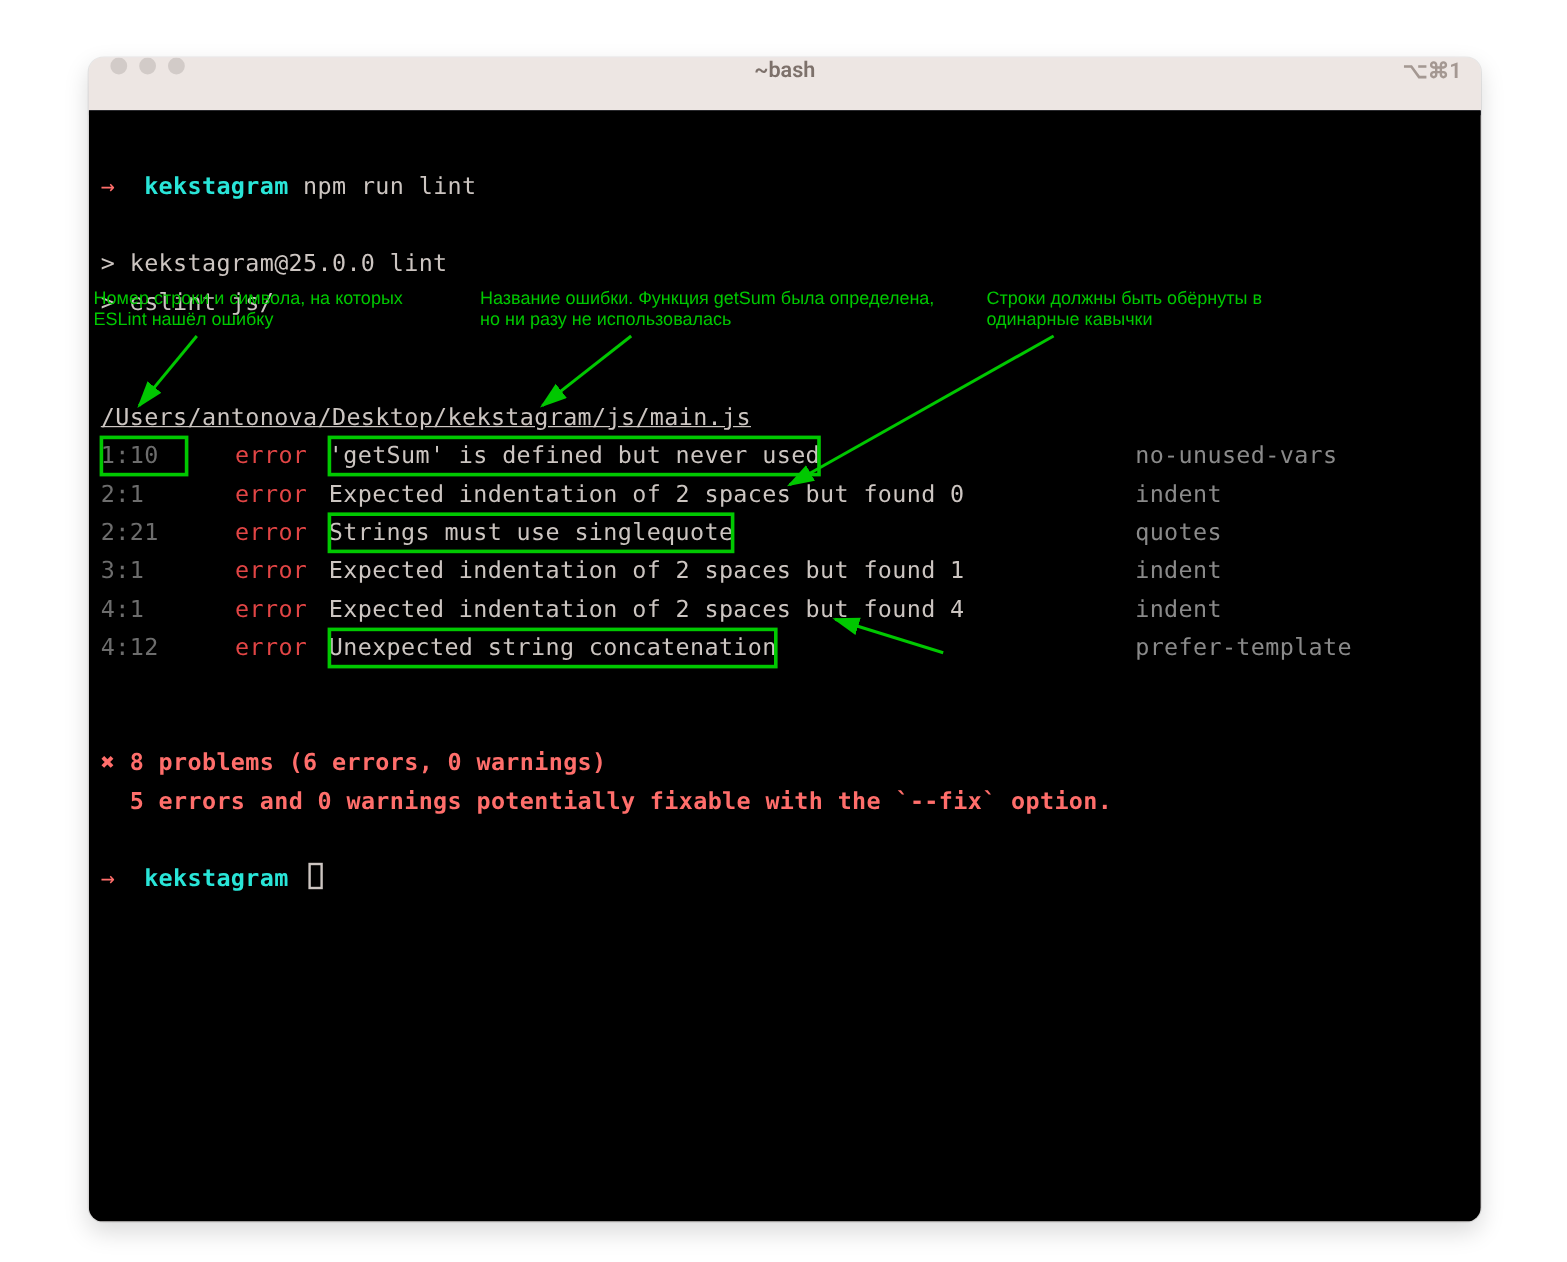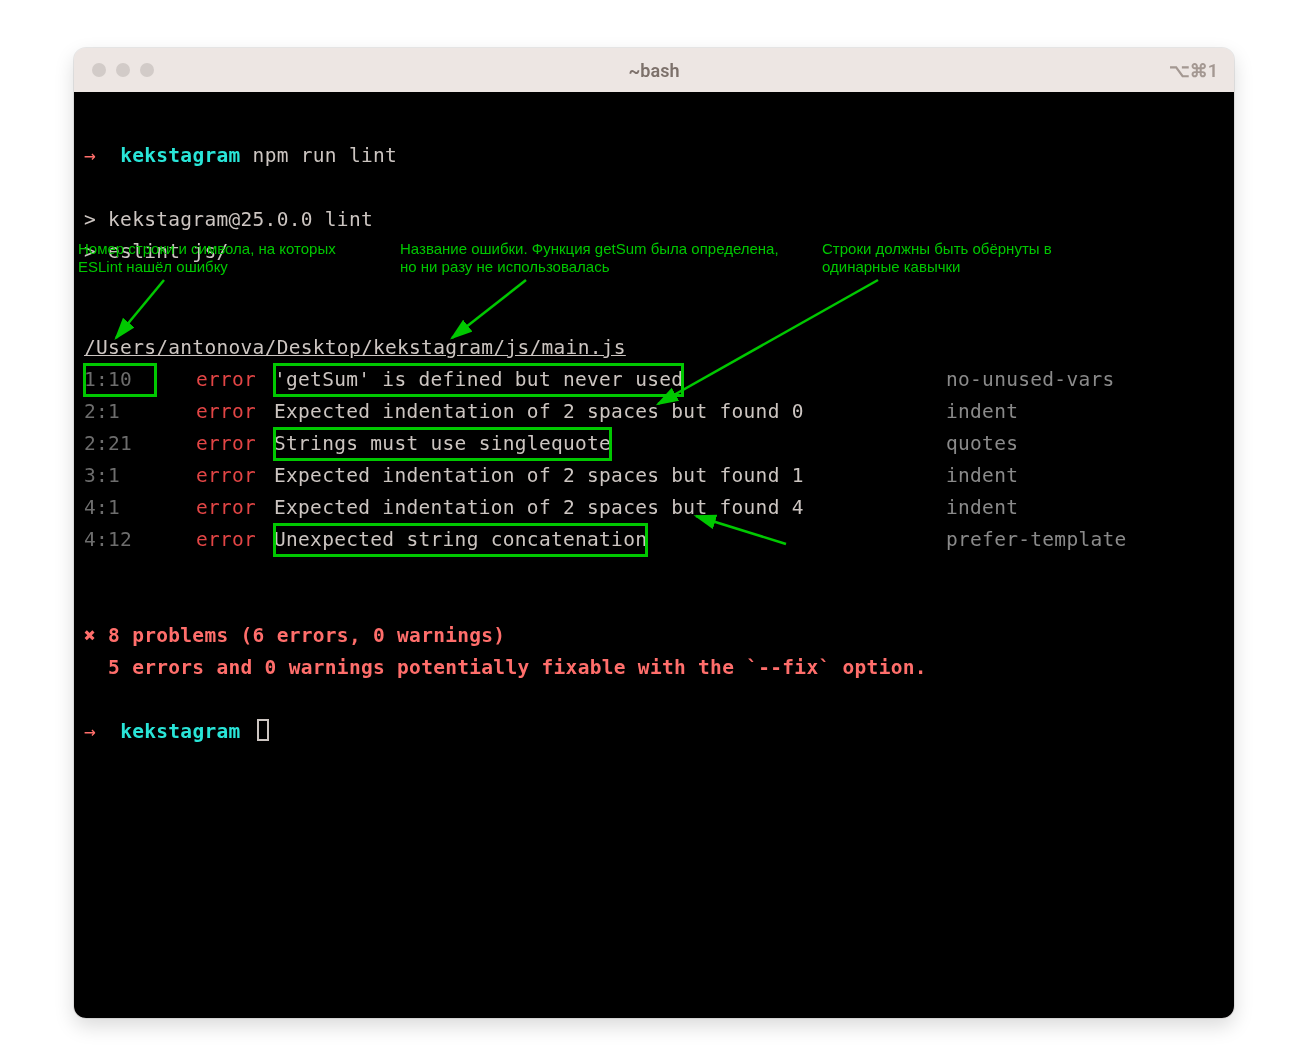--- a/index.html
+++ b/index.html
@@ -7,21 +7,21 @@
     font-family:-apple-system,BlinkMacSystemFont,"Segoe UI",Roboto,sans-serif;
     width:1306px;height:1052px;position:relative;
   }
   .window{
     position:absolute;left:74px;top:48px;width:1160px;height:970px;
     border-radius:12px;background:#f3ebe9;
     box-shadow:0 8px 20px rgba(0,0,0,.15),0 0 0 1px rgba(0,0,0,.08);
     overflow:hidden;
   }
   .titlebar{
-    height:44px;display:flex;align-items:center;position:relative;
+    height:44px;display:flex;position:relative;
     background:#ede6e3;border-bottom:4px solid #0f172a;
   }
   .dots{display:flex;gap:10px;padding-left:18px;}
   .dot{width:14px;height:14px;border-radius:50%;background:#d2cbc8;}
   .title{position:absolute;left:0;right:0;text-align:center;color:#7d716b;font-weight:600;font-size:18px;}
   .hint{position:absolute;right:16px;color:#a49892;font-size:18px;font-weight:600;}
   .term{
     position:absolute;left:0;top:44px;right:0;bottom:0;background:#000;
     padding:16px 10px;
     color:#ccc5c1;

